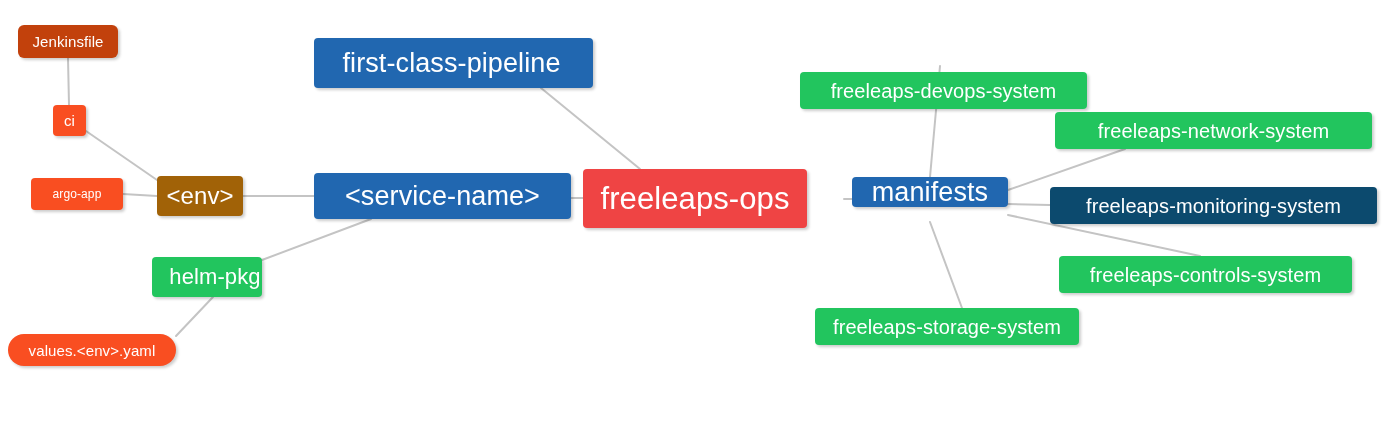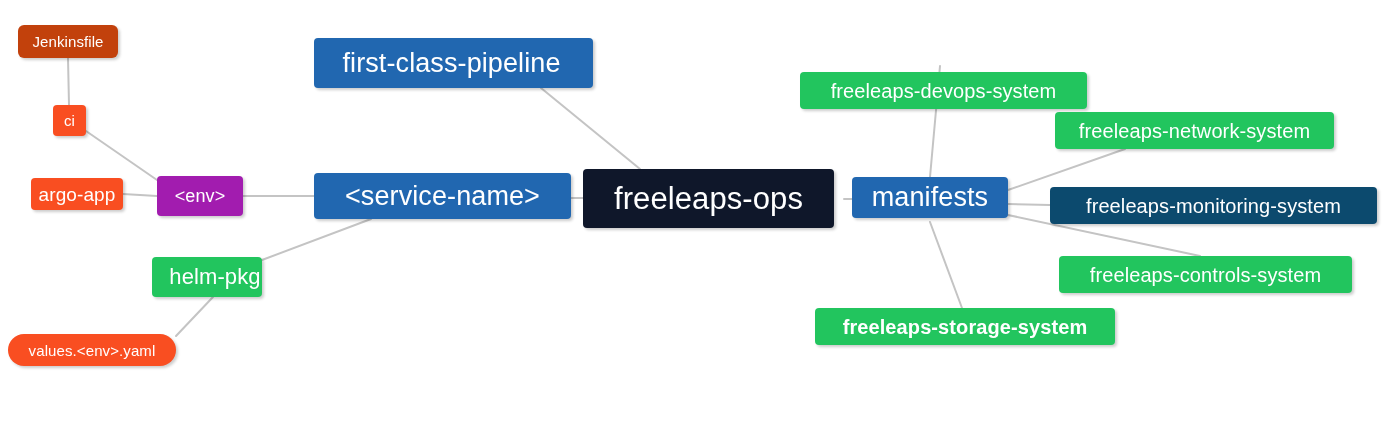--- a/index.html
+++ b/index.html
@@ -67,54 +67,54 @@
       <line x1="930" y1="222" x2="962" y2="308" stroke="#c4c4c4" stroke-width="2" stroke-linecap="round"></line>
     </svg>
 
   <div id="node-layer">
       <div class="node" style="left: 18px; top: 25px; width: 100px; height: 33px; background: #c2410c; font-size: 15px; border-radius: 6px;">
         <span class="node-label">Jenkinsfile</span>
       </div>
       <div class="node" style="left: 53px; top: 105px; width: 33px; height: 31px; background: rgb(249, 78, 33); font-size: 15px;">
         <span class="node-label">ci</span>
       </div>
-      <div class="node" style="left: 31px; top: 178px; width: 92px; height: 32px; background: rgb(249, 78, 33); font-size: 19px;">
+      <div class="node" style="left: 31px; top: 178px; width: 92px; height: 32px; background: rgb(249, 78, 33); font-size: 12px;">
         <span class="node-label">argo-app</span>
       </div>
-      <div class="node" style="left: 157px; top: 176px; width: 86px; height: 40px; background: #a21caf; font-size: 18px;">
+      <div class="node" style="left: 157px; top: 176px; width: 86px; height: 40px; background: #a16207; font-size: 24px;">
         <span class="node-label">&lt;env&gt;</span>
       </div>
       <div class="node" style="left: 152px; top: 257px; width: 110px; height: 40px; background: rgb(34, 197, 94); font-size: 22px; padding-left: 28px;">
         <span class="node-label">helm-pkg</span>
       </div>
       <div class="node" style="left: 8px; top: 334px; width: 168px; height: 32px; background: rgb(249, 78, 33); font-size: 15px; border-radius: 16px;">
         <span class="node-label">values.&lt;env&gt;.yaml</span>
       </div>
       <div class="node" style="left: 314px; top: 38px; width: 279px; height: 50px; background: rgb(33, 103, 176); font-size: 27px; padding-left: 8px;">
         <span class="node-label">first-class-pipeline</span>
       </div>
       <div class="node" style="left: 314px; top: 173px; width: 257px; height: 46px; background: rgb(33, 103, 176); font-size: 27px;">
         <span class="node-label">&lt;service-name&gt;</span>
       </div>
-      <div class="node" style="left: 583px; top: 169px; width: 251px; height: 59px; background: #0f172a; font-size: 31px;">
+      <div class="node" style="left: 583px; top: 169px; width: 224px; height: 59px; background: #ef4444; font-size: 31px;">
         <span class="node-label">freeleaps-ops</span>
       </div>
-      <div class="node" style="left: 852px; top: 177px; width: 156px; height: 41px; background: rgb(33, 103, 176); font-size: 27px; text-align: center;">
+      <div class="node" style="left: 852px; top: 177px; width: 156px; height: 30px; background: rgb(33, 103, 176); font-size: 27px; text-align: center;">
         <span class="node-label">manifests</span>
       </div>
       <div class="node" style="left: 800px; top: 29px; width: 287px; height: 37px; background: rgb(34, 197, 94); font-size: 20px; margin-top: 43px;">
         <span class="node-label">freeleaps-devops-system</span>
       </div>
-      <div class="node" style="left: 1055px; top: 112px; width: 279px; height: 37px; background: rgb(34, 197, 94); font-size: 20px;">
+      <div class="node" style="left: 1055px; top: 112px; width: 317px; height: 37px; background: rgb(34, 197, 94); font-size: 20px;">
         <span class="node-label">freeleaps-network-system</span>
       </div>
       <div class="node" style="left: 1050px; top: 187px; width: 327px; height: 37px; background: #0c4a6e; font-size: 20px;">
         <span class="node-label">freeleaps-monitoring-system</span>
       </div>
       <div class="node" style="left: 1059px; top: 256px; width: 293px; height: 37px; background: rgb(34, 197, 94); font-size: 20px;">
         <span class="node-label">freeleaps-controls-system</span>
       </div>
-      <div class="node" style="left: 815px; top: 308px; width: 300px; height: 37px; background: rgb(34, 197, 94); font-size: 20px; font-weight: bold;">
+      <div class="node" style="left: 815px; top: 308px; width: 264px; height: 37px; background: rgb(34, 197, 94); font-size: 20px;">
         <span class="node-label">freeleaps-storage-system</span>
       </div>
     </div>
 
 </div>
 
 </body></html>

